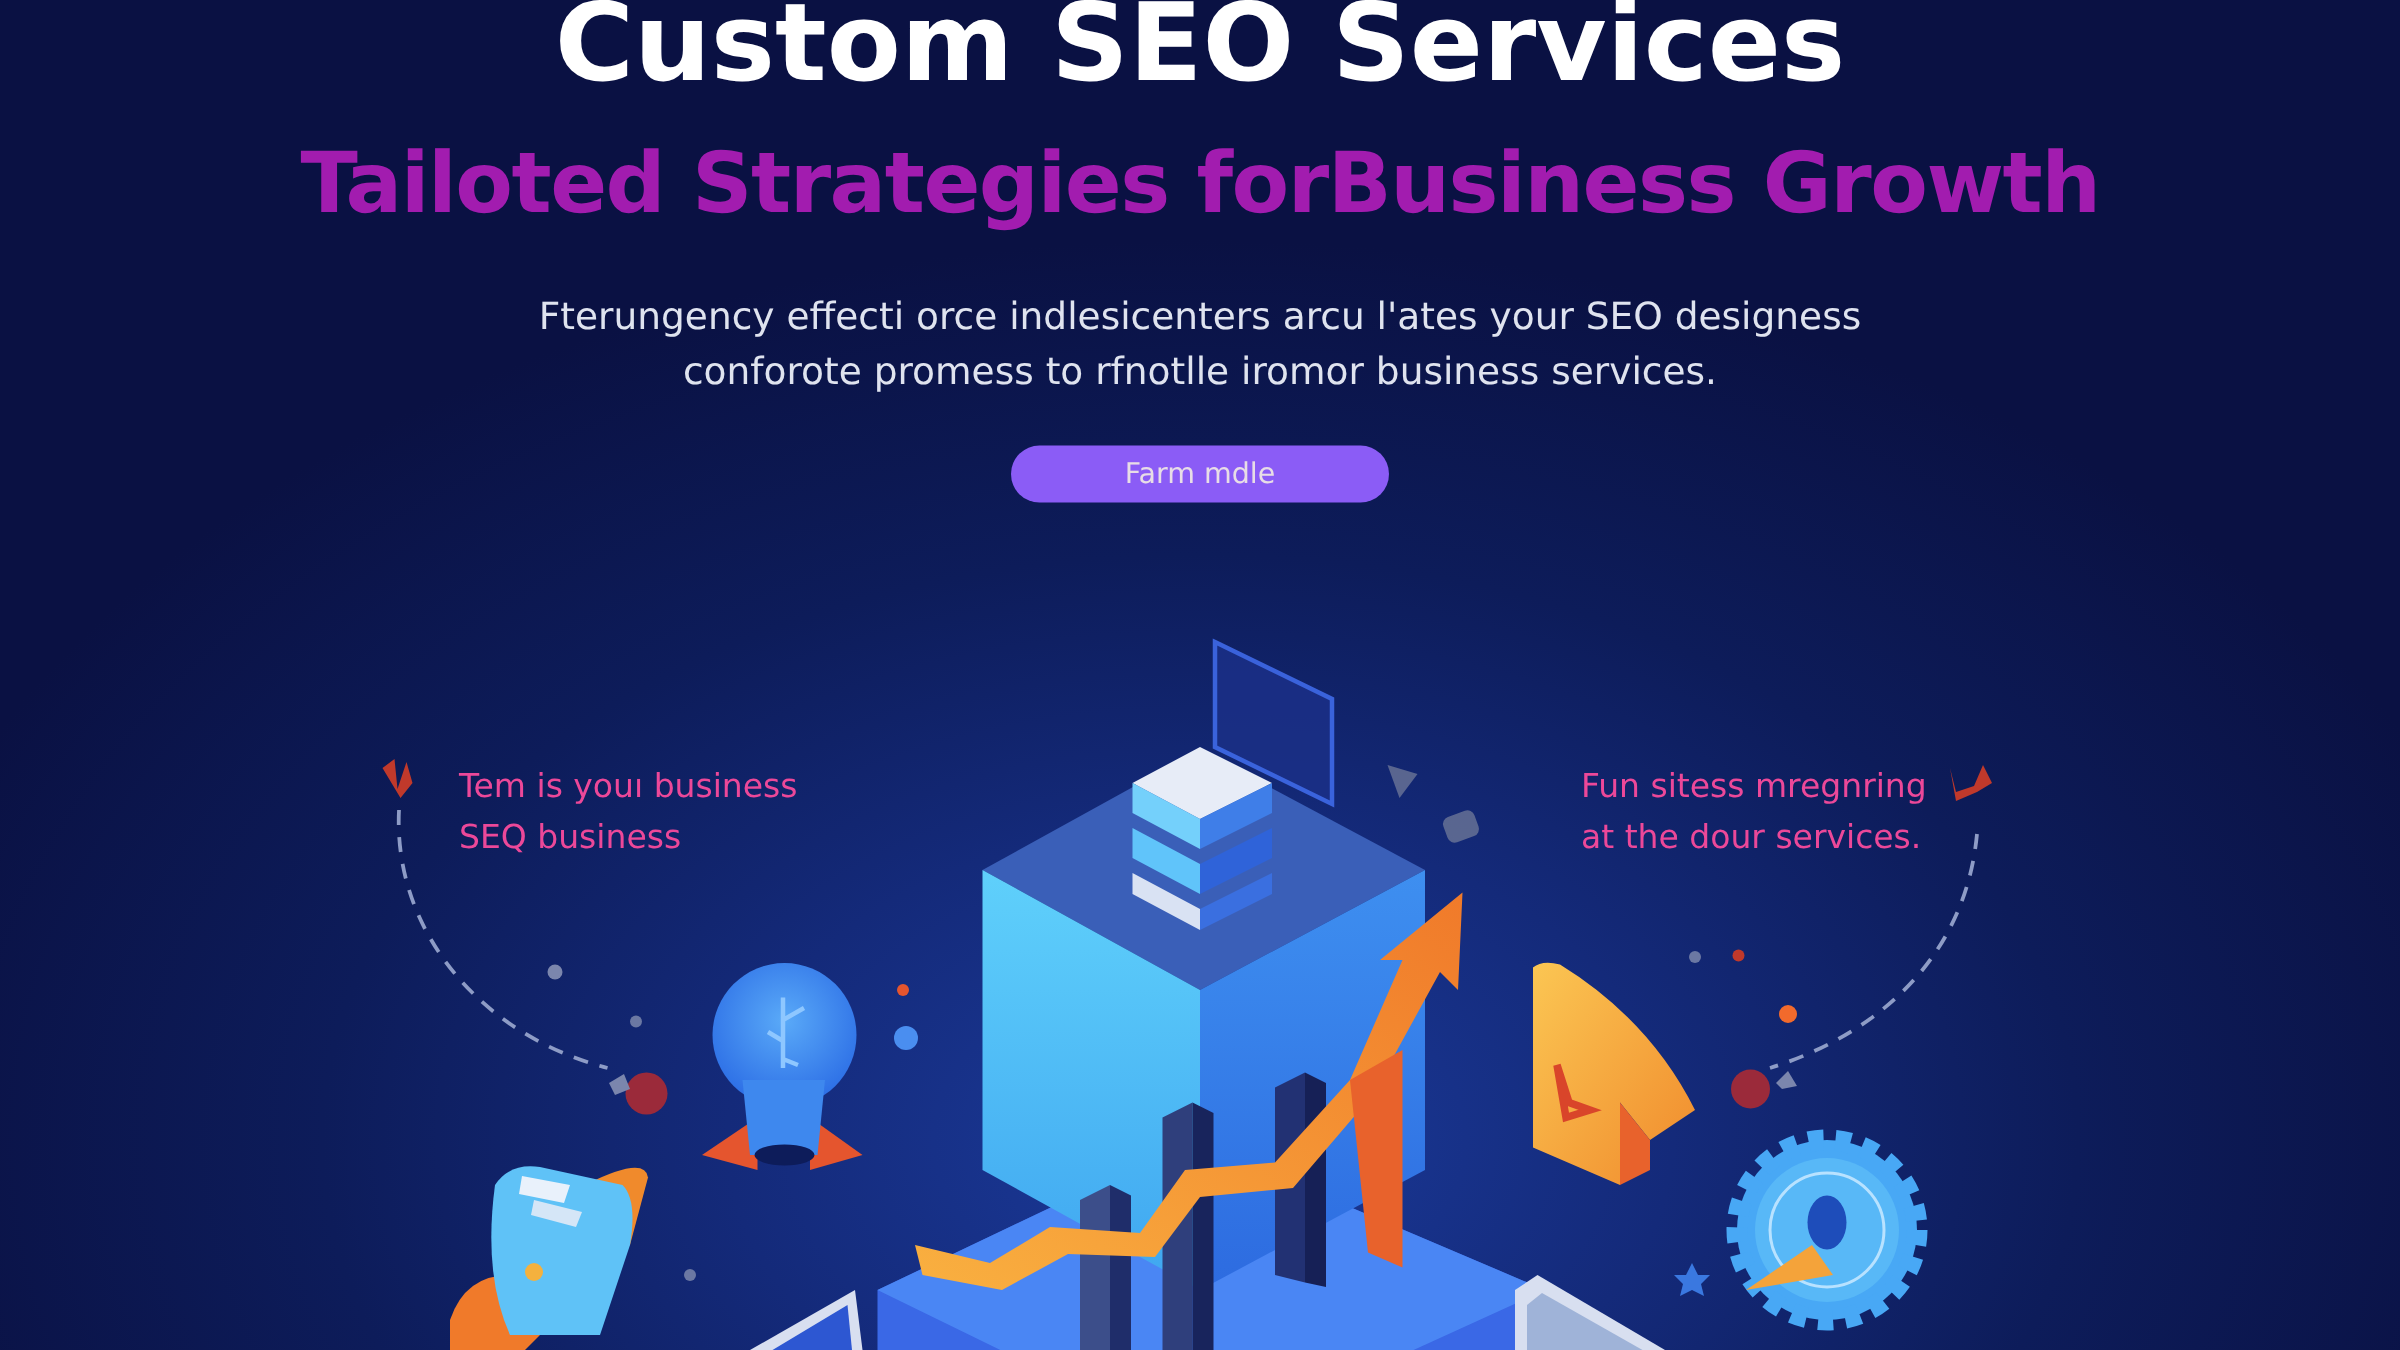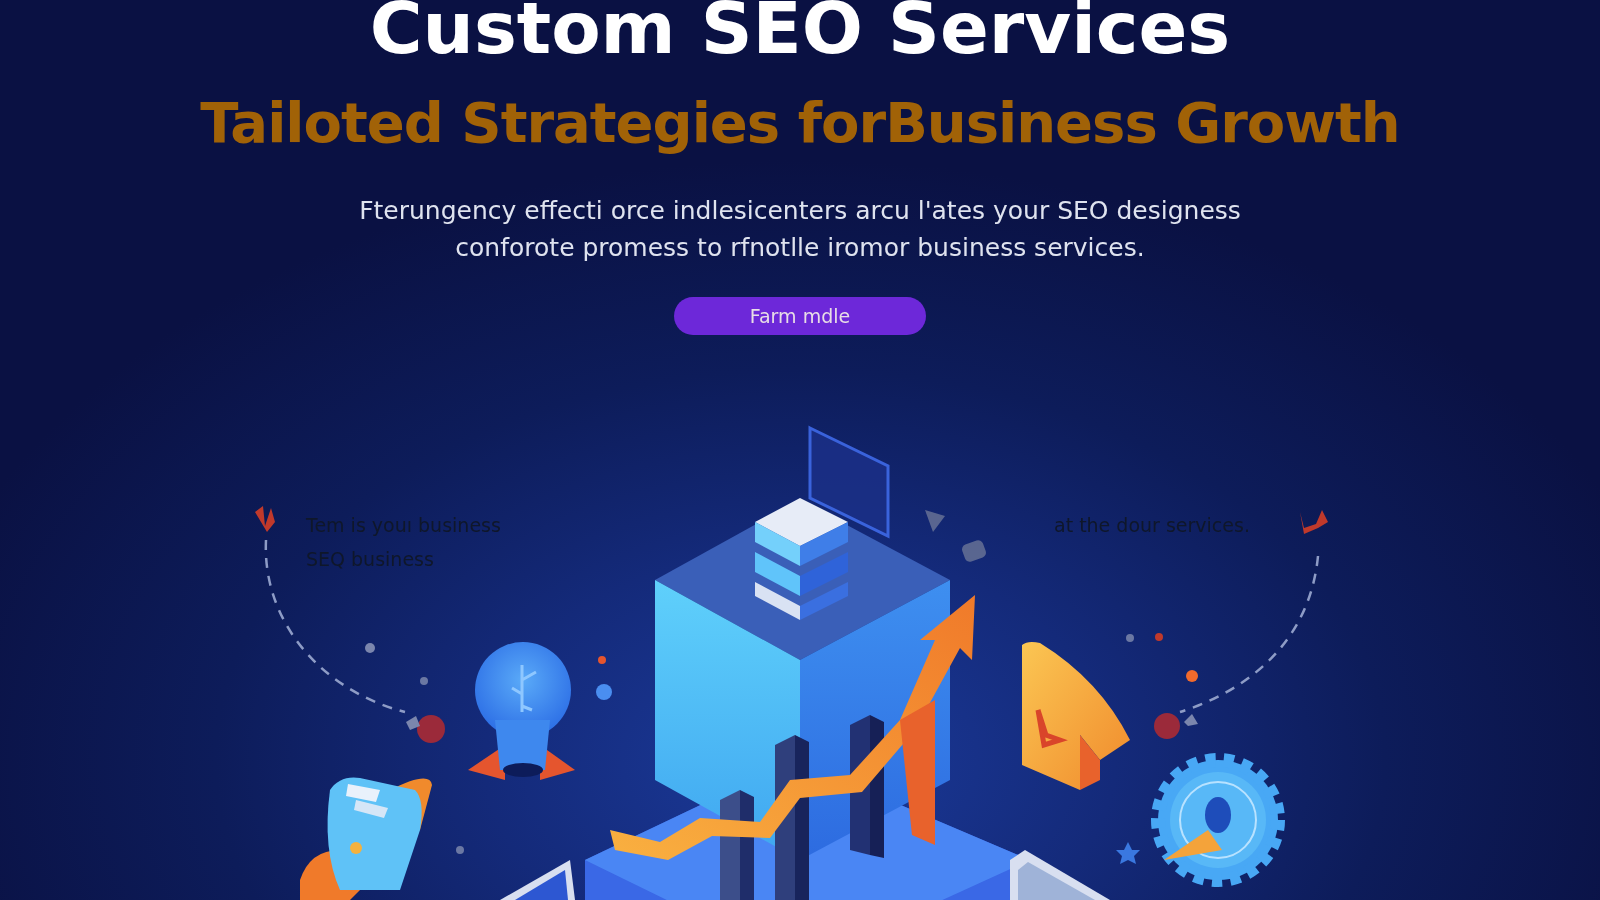--- a/index.html
+++ b/index.html
@@ -10,36 +10,36 @@
   }
   .hero { position:absolute; left:0; top:0; width:1600px; text-align:center; }
   .title {
     position:absolute; left:0; width:1600px; top:-14px;
     font-family:"DejaVu Sans", sans-serif; font-weight:700; font-size:72px;
     color:#ffffff; letter-spacing:0px; margin:0;
   }
   .subtitle {
     position:absolute; left:0; width:1600px; top:90px;
     font-family:"DejaVu Sans", sans-serif; font-weight:700; font-size:56px;
-    color:#a16207; letter-spacing:-1px; margin:0;
+    color:#a21caf; letter-spacing:-1px; margin:0;
   }
   .desc {
     position:absolute; left:0; width:1600px; top:192px;
     font-family:"DejaVu Sans", sans-serif; font-size:25px; line-height:37px;
     color:#dfe3ef;
   }
   .cta {
     position:absolute; left:674px; top:297px; width:252px; height:38px;
-    border-radius:19px; background:#6d28d9; border:none;
+    border-radius:19px; background:#8b5cf6; border:none;
     color:#e8dde6; font-family:"DejaVu Sans", sans-serif; font-size:19px;
     cursor:pointer;
   }
   .callout {
-    position:absolute; font-family:"DejaVu Sans", sans-serif; font-size:19px;
-    line-height:34px; color:#0f172a;
+    position:absolute; font-family:"DejaVu Sans", sans-serif; font-size:22px;
+    line-height:34px; color:#ec4899;
   }
   .callout-left { left:306px; top:508px; }
   .callout-right { left:1054px; top:508px; }
   .art { position:absolute; left:0; top:0; width:1600px; height:900px; }
 </style>
 </head>
 <body>
 
 <div class="hero">
   <h1 class="title">Custom SEO Services</h1>
@@ -168,14 +168,15 @@
     <path d="M1010 860 L 1025 850 L 1110 900 L 1010 900 Z" fill="#d8dff0"></path>
     <path d="M1018 870 L 1028 862 L 1095 900 L 1018 900 Z" fill="#9fb3d8"></path>
   </g>
 </svg>
 
 <div class="callout callout-left">
   <div>Tem is youı business</div>
   <div>SEQ business</div>
 </div>
 <div class="callout callout-right">
+  <div>Fun sitess mregnring</div>
   <div>at the dour services.</div>
 </div>
 
 </body></html>

